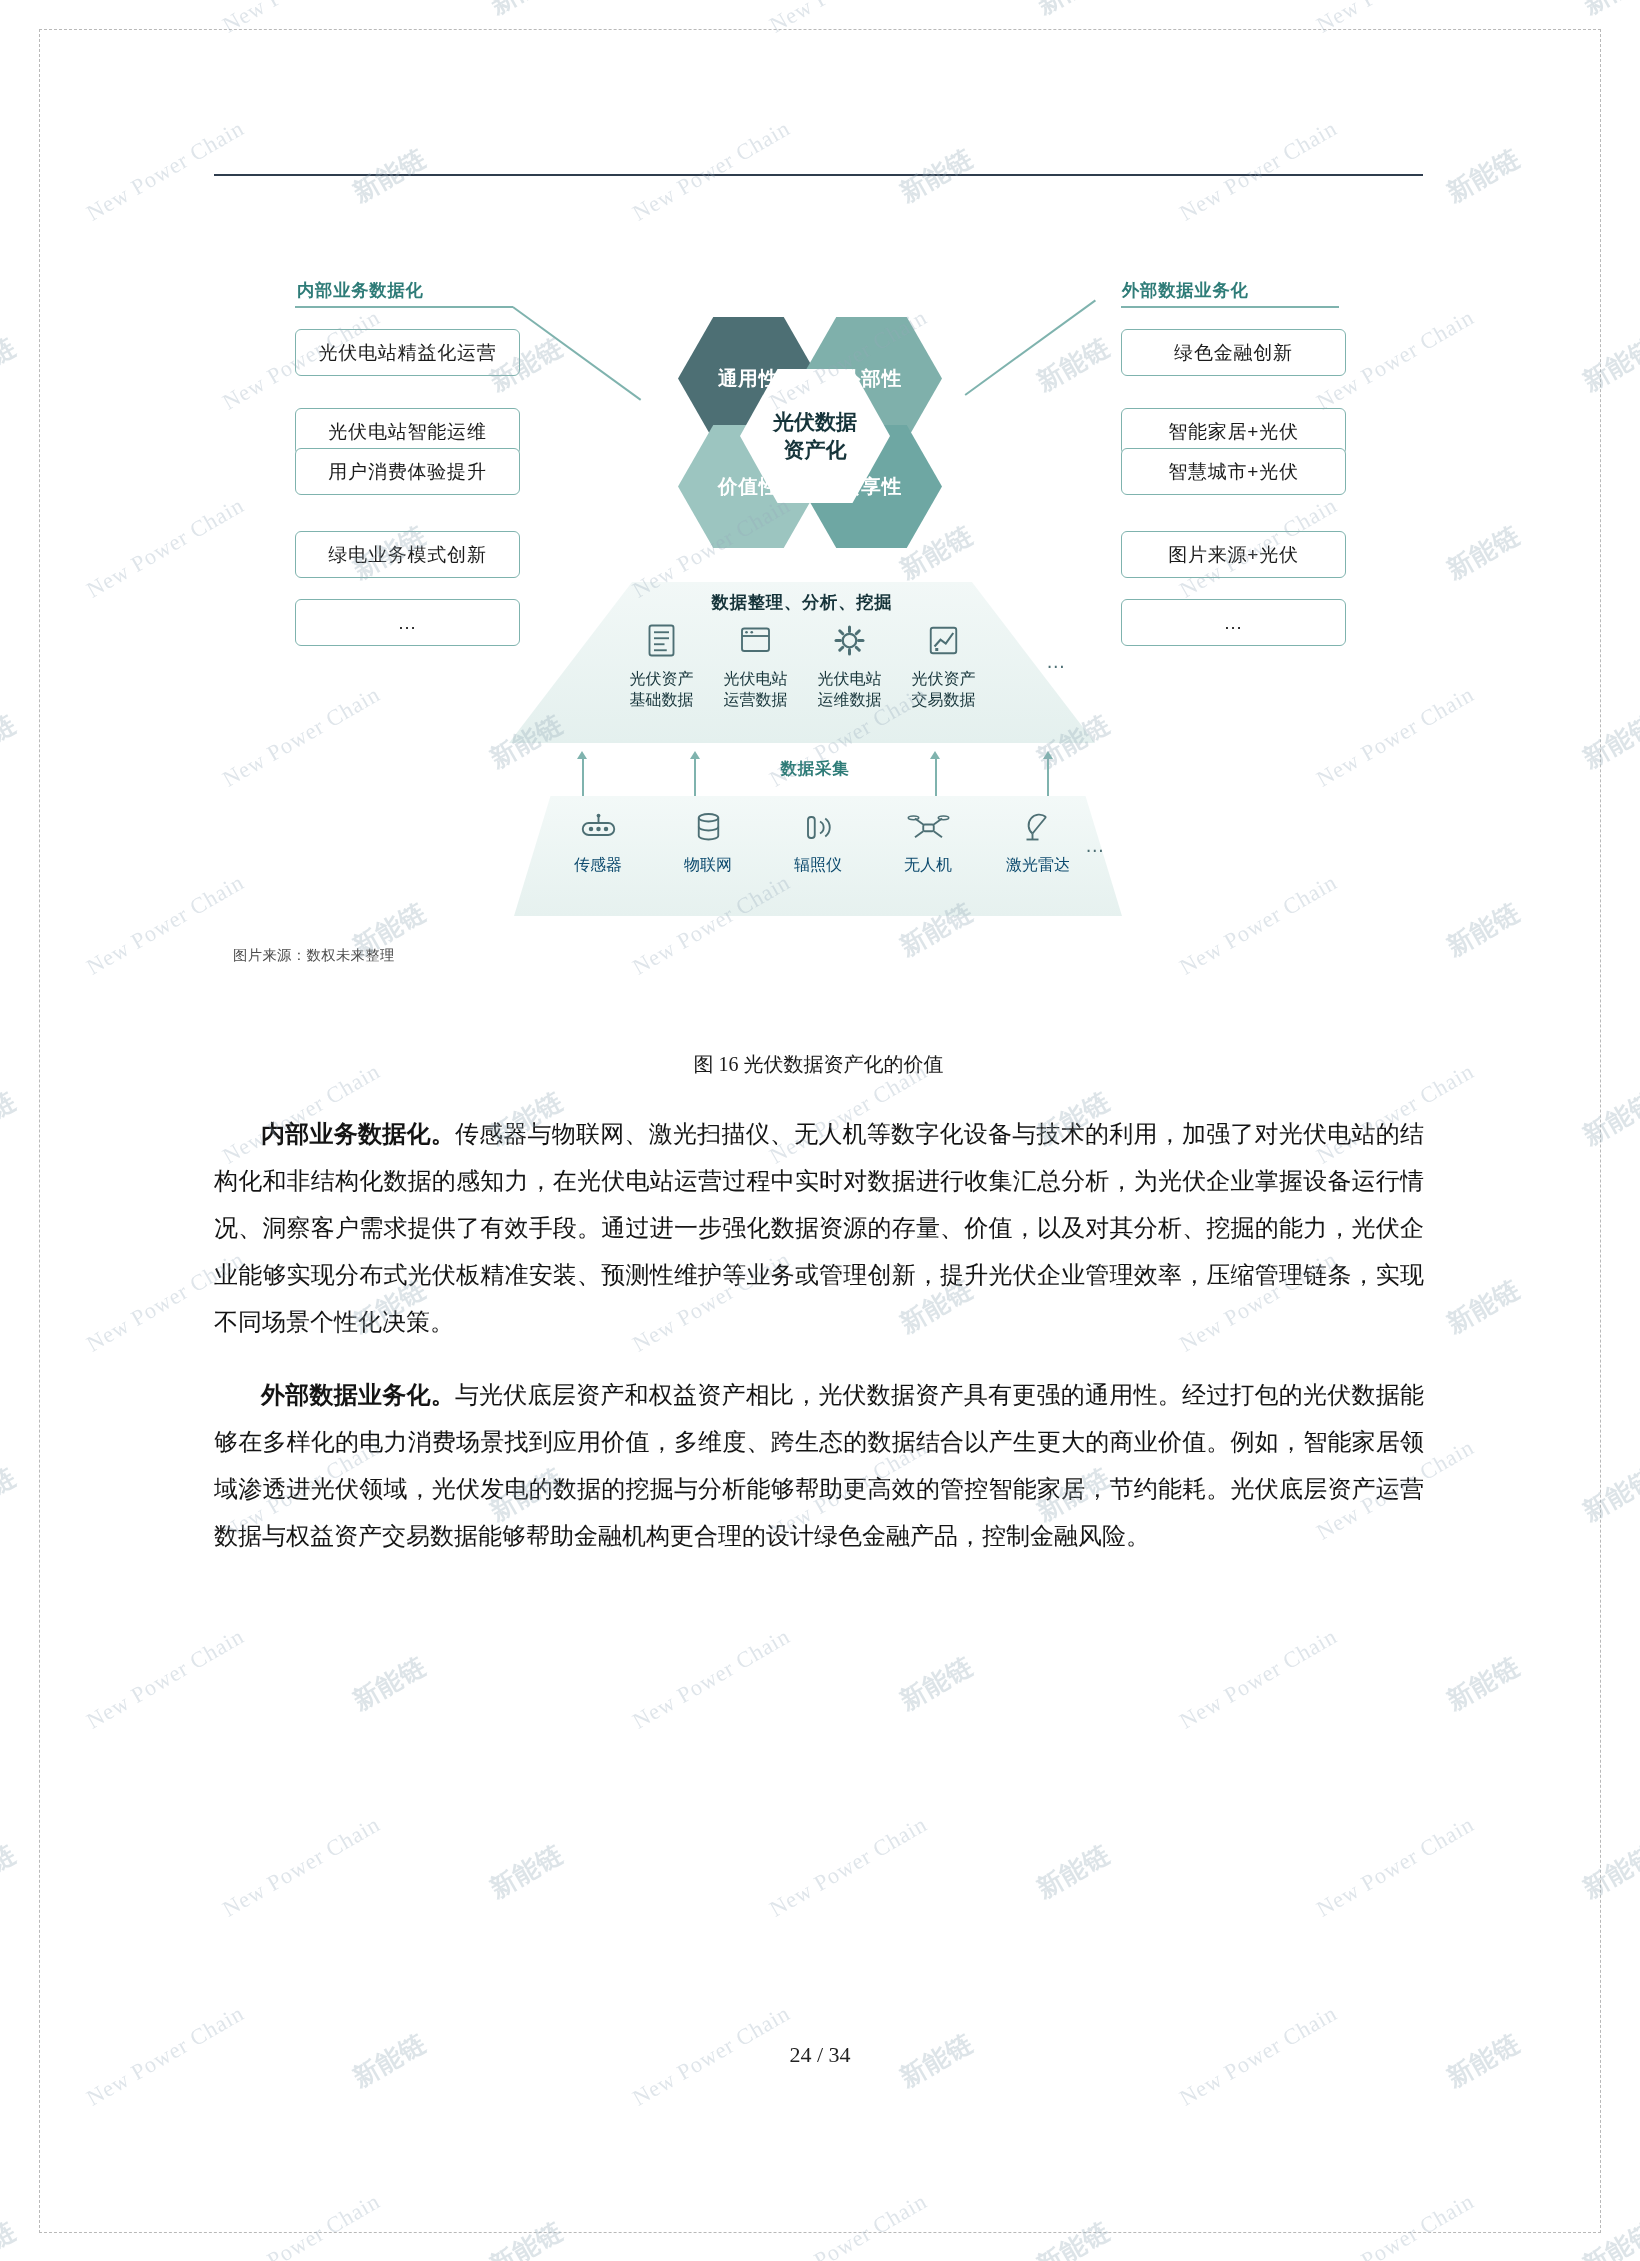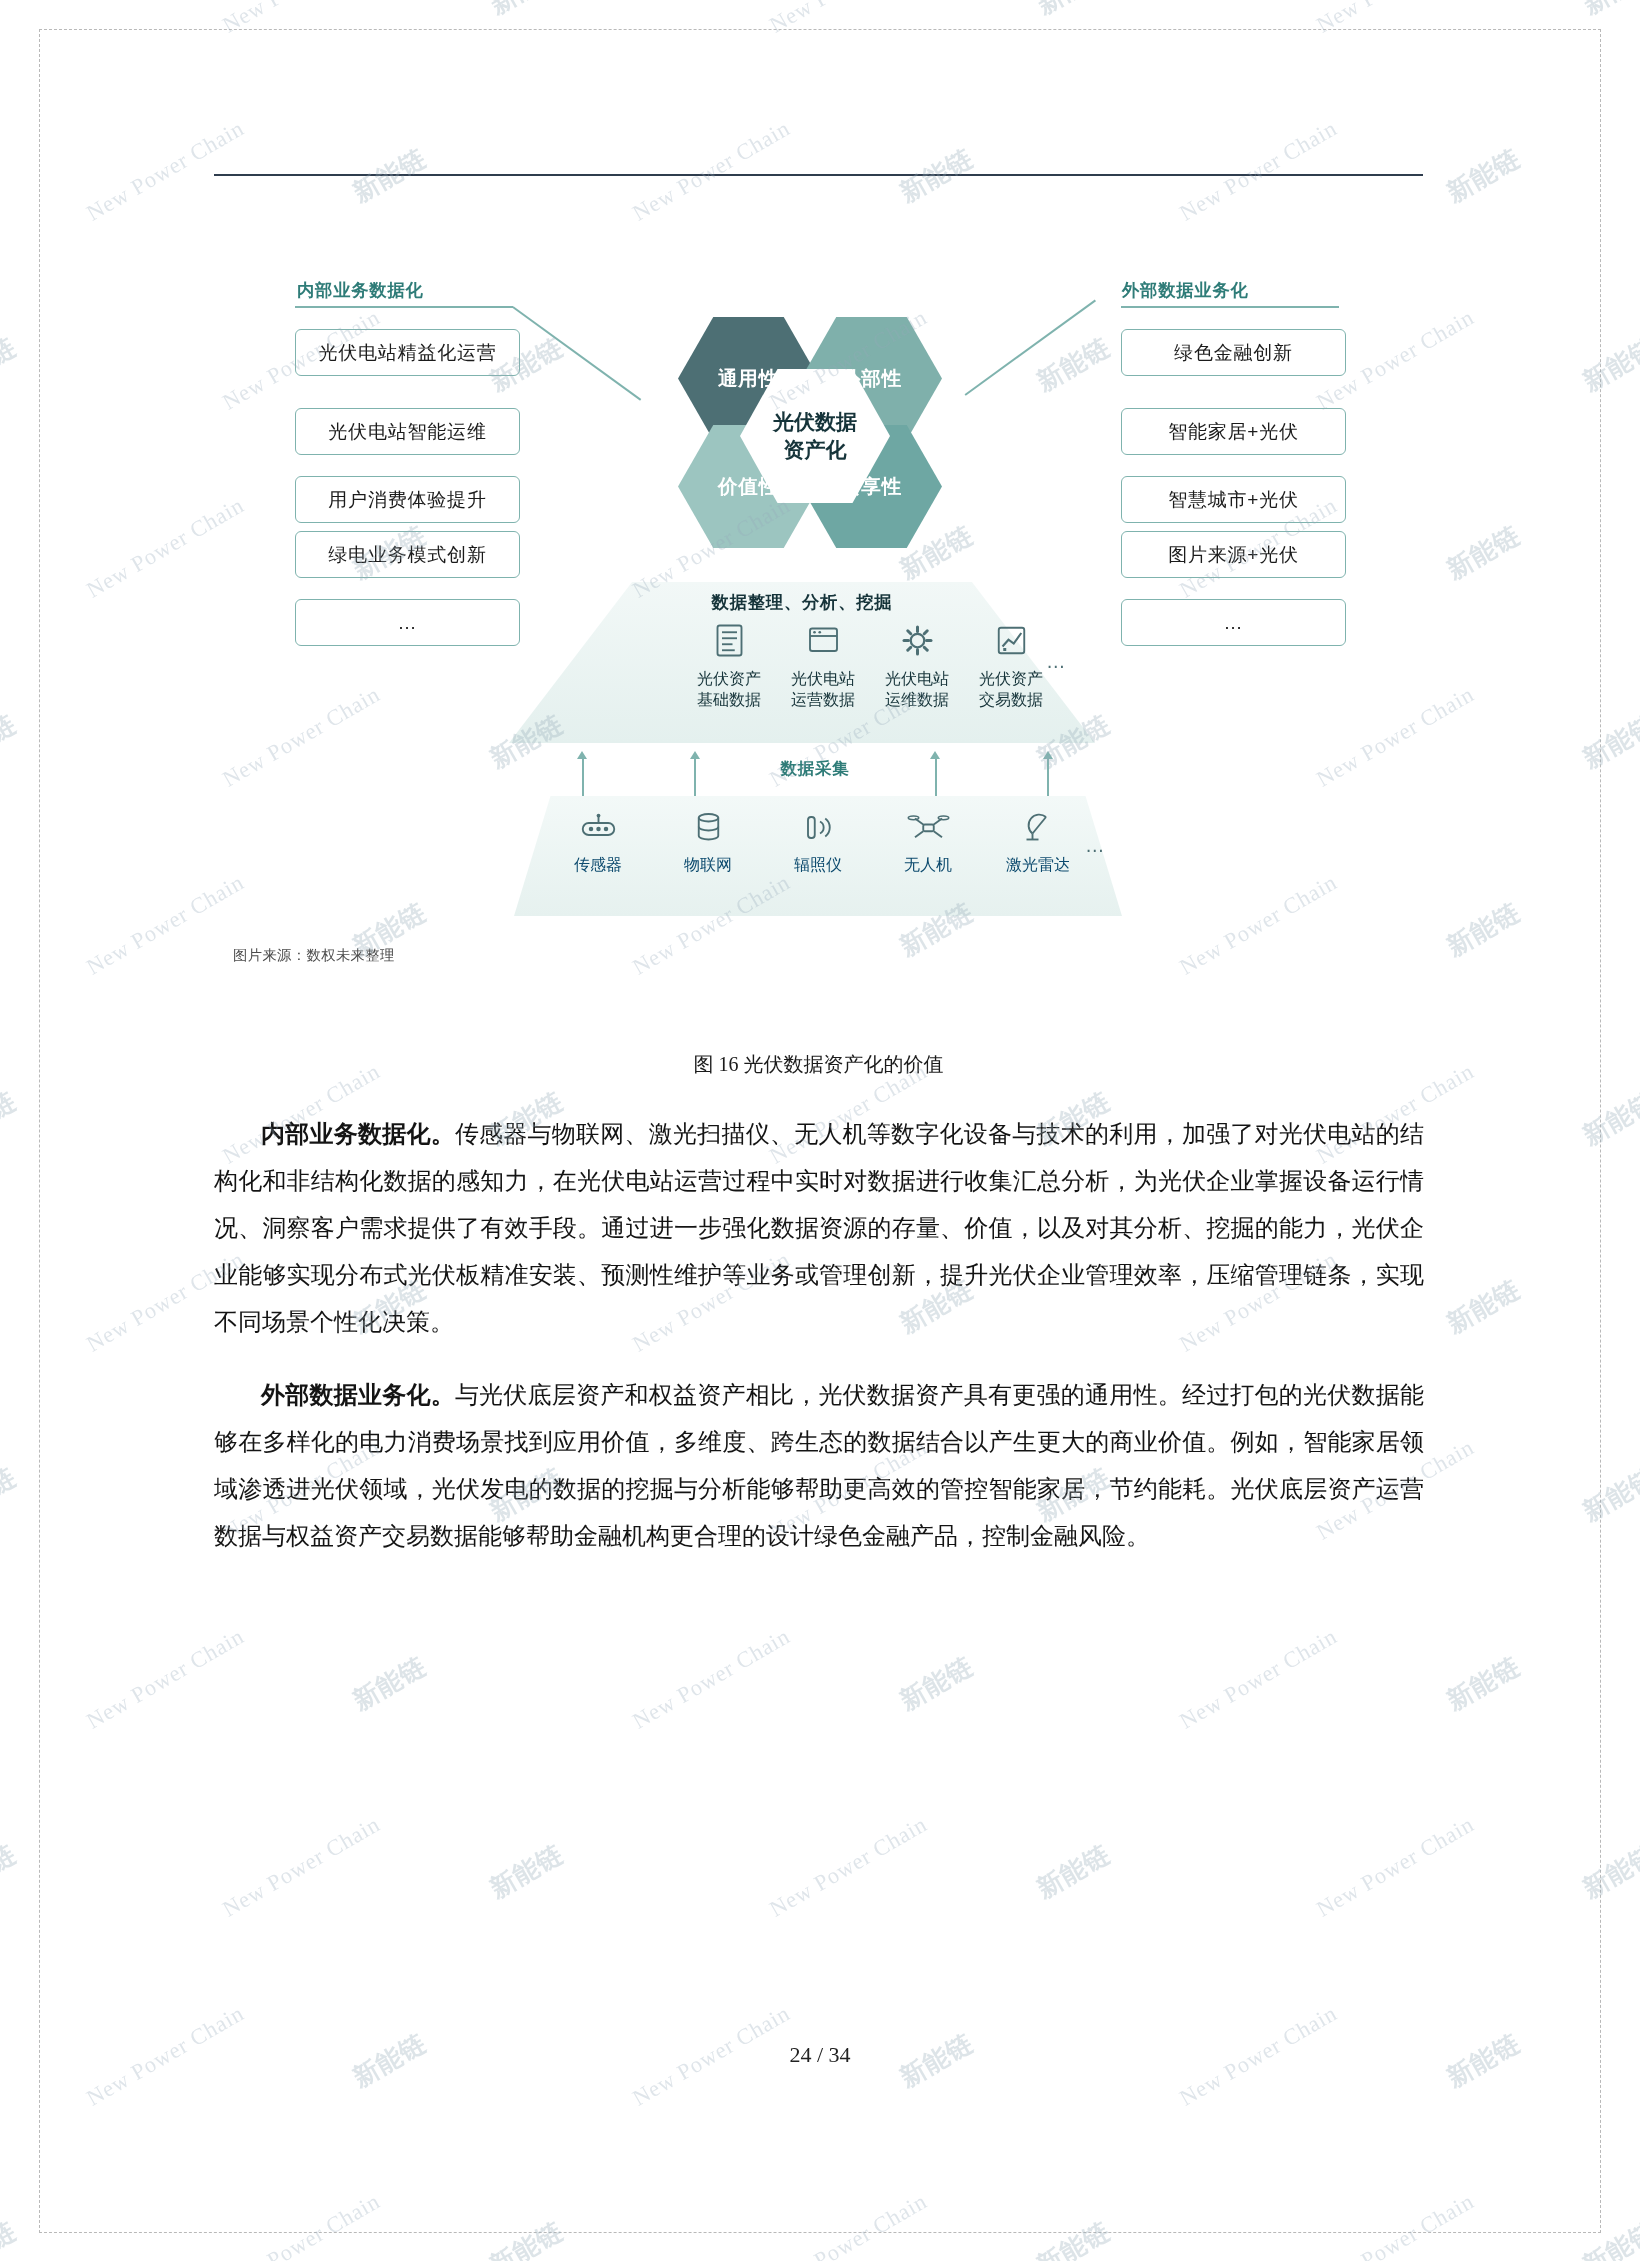--- a/index.html
+++ b/index.html
@@ -99,21 +99,21 @@
     color: #1b1b1b;
     display: flex;
     align-items: center;
     justify-content: center;
     letter-spacing: 0.8px;
   }
   .chip-left { left: 81px; width: 225px; height: 47px; }
   .chip-right { left: 907px; width: 225px; height: 47px; }
   .chip-y0 { top: 89px; }
   .chip-y1 { top: 168px; border-radius: 6px; }
-  .chip-y2 { top: 236px; }
+  .chip-y2 { top: 208px; }
   .chip-y3 { top: 291px; }
   .chip-y4 { top: 359px; }
 
   .connector {
     position: absolute;
     background: #7fb3ae;
     height: 1.5px;
     transform-origin: left center;
   }
 
@@ -184,21 +184,21 @@
     font-weight: bold;
     color: #16343a;
     letter-spacing: 0.8px;
   }
   .trap-items {
     position: absolute;
     left: 38px;
     top: 39px;
     width: 511px;
     display: flex;
-    justify-content: flex-end;
+    justify-content: center;
     align-items: flex-start;
   }
   .trap-item {
     width: 94px;
     display: flex;
     flex-direction: column;
     align-items: center;
     gap: 6px;
   }
   .trap-item .cap {

